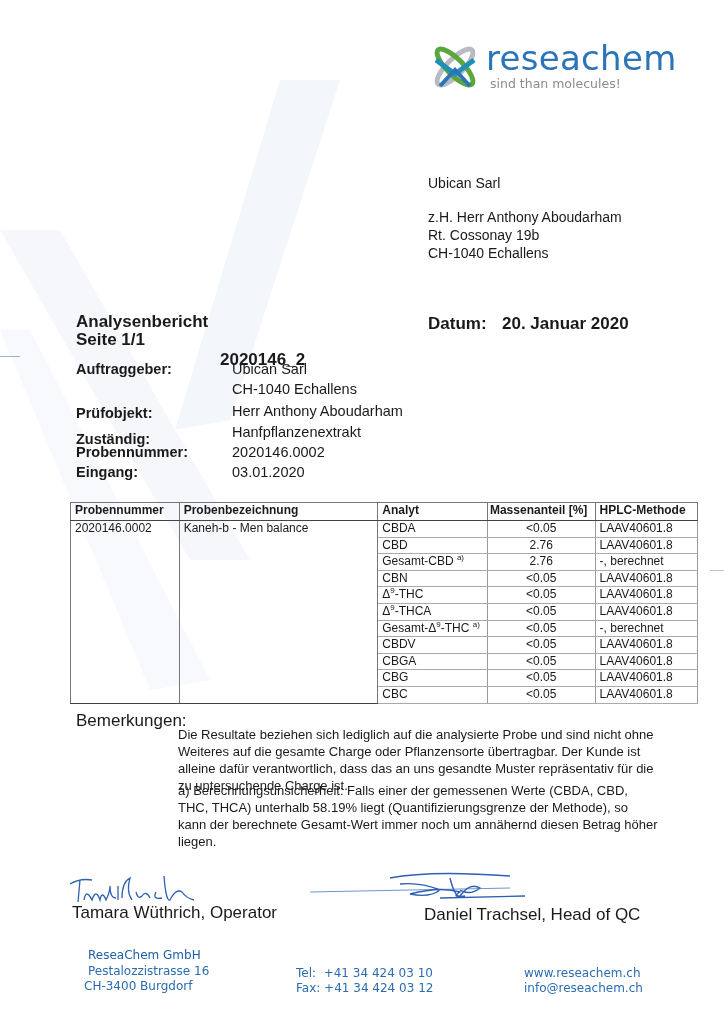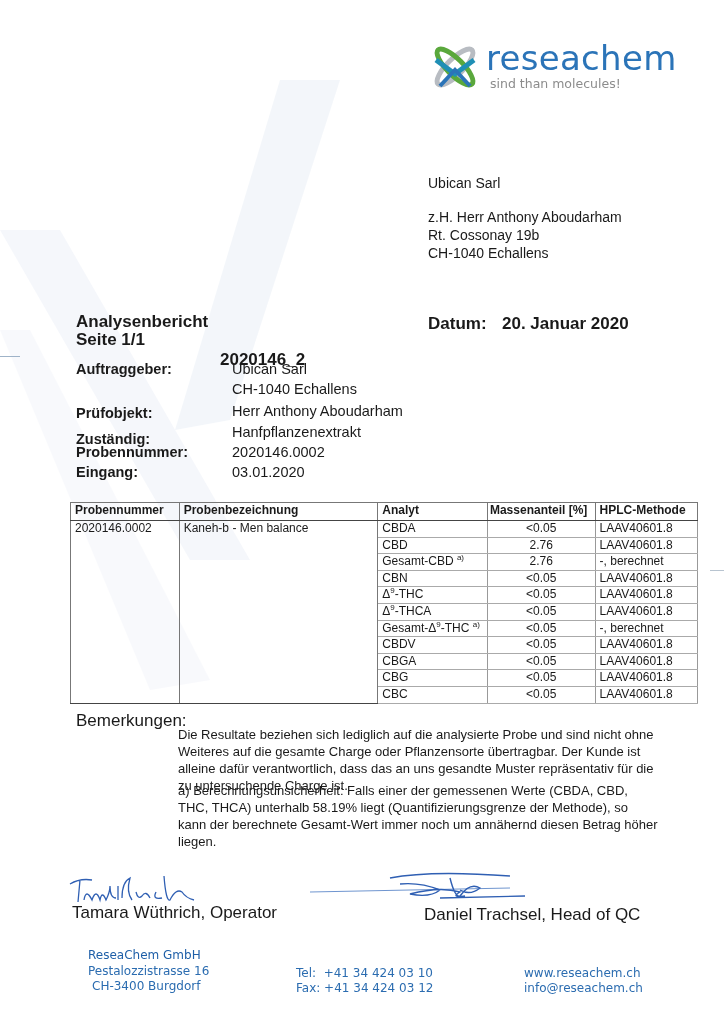--- a/index.html
+++ b/index.html
@@ -186,17 +186,17 @@
 <div class="sig-name" style="left:72px; top:906px;">Tamara Wüthrich, Operator</div>
 
 <svg class="abs" style="left:310px; top:868px;" width="230" height="36" viewBox="0 0 230 36">
   <path d="M0 24 L200 20" fill="none" stroke="#6f95cf" stroke-width="1"></path>
   <path d="M80 10 Q120 2 200 8 M90 16 Q110 14 130 22 Q120 30 100 26 Q130 18 150 24 Q140 30 155 28 M140 10 Q145 30 150 28 Q160 14 170 20 Q160 28 150 22 M130 30 L215 28" fill="none" stroke="#2f5fb3" stroke-width="1.4"></path>
 </svg>
 <div class="sig-name" style="left:424px; top:908px;">Daniel Trachsel, Head of QC</div>
 
 <div class="foot" style="left:88px; top:948px;"><b>ReseaChem GmbH</b></div>
 <div class="foot" style="left:88px; top:964px;">Pestalozzistrasse 16</div>
-<div class="foot" style="left:92px; top:979px;text-align:right;">CH-3400 Burgdorf</div>
+<div class="foot" style="left:84px; top:979px;text-align:right;">CH-3400 Burgdorf</div>
 <div class="foot" style="left:296px; top:966px; white-space:pre;">Tel:  +41 34 424 03 10</div>
 <div class="foot" style="left:296px; top:981px; white-space:pre;">Fax: +41 34 424 03 12</div>
 <div class="foot" style="left:524px; top:966px;">www.reseachem.ch</div>
 <div class="foot" style="left:524px; top:981px;">info@reseachem.ch</div>
 
 </body></html>

